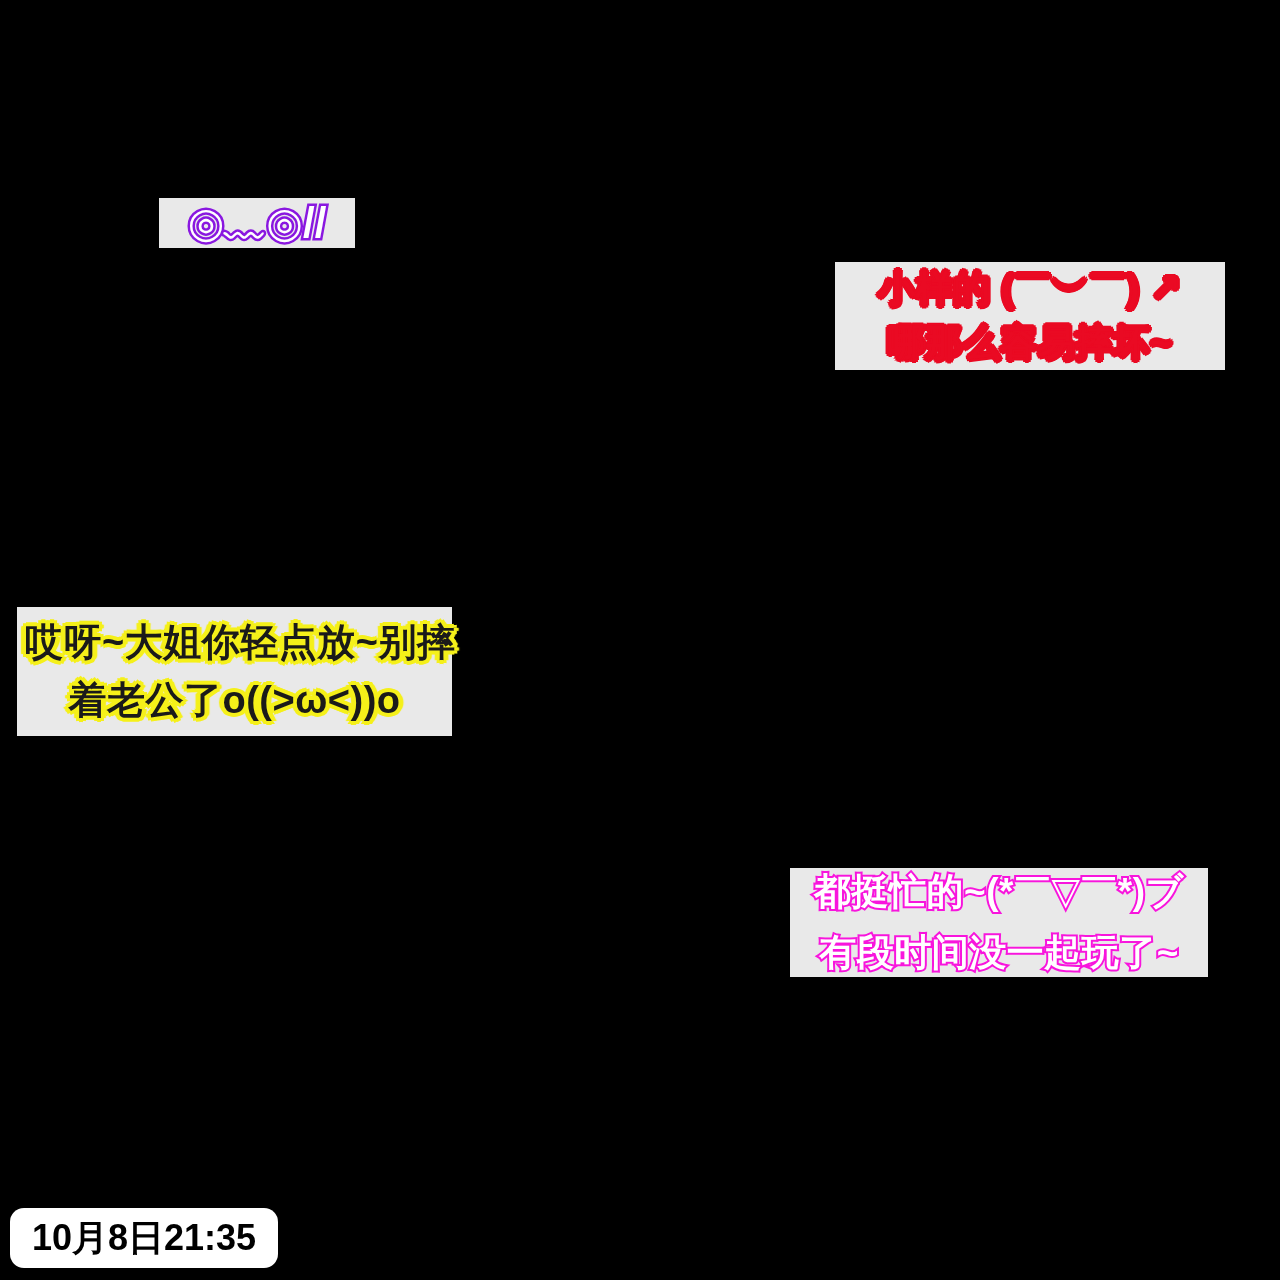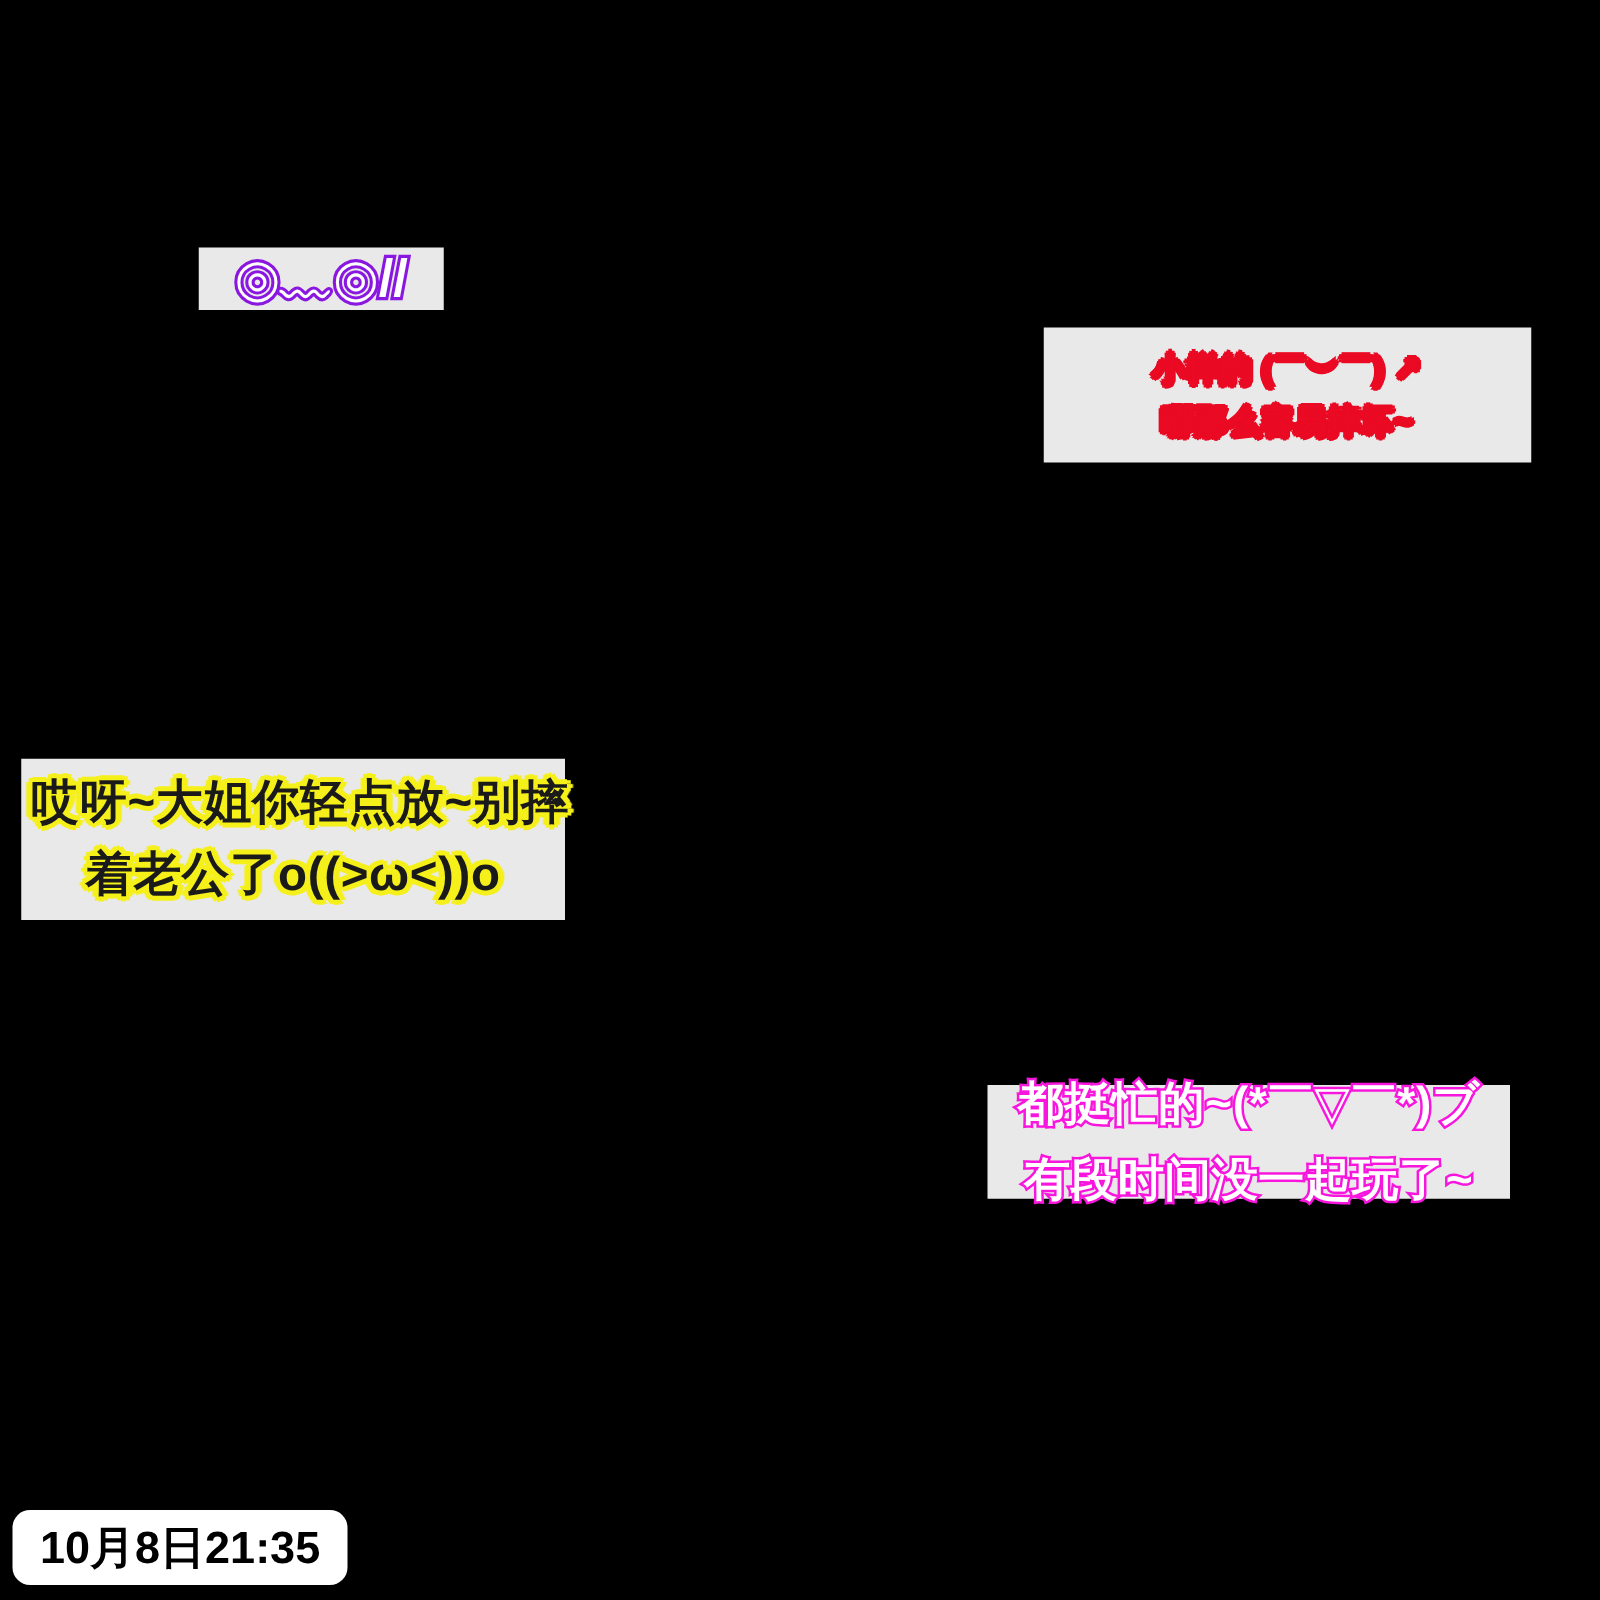--- a/index.html
+++ b/index.html
@@ -58,21 +58,21 @@
        0 0 1px #8a18e0;
     font-weight: 700;
   }
 
   
   #cap-red {
     left: 835px;
     top: 262px;
     width: 390px;
     height: 108px;
-    font-size: 26px;
+    font-size: 37px;
     padding: 4px 10px;
   }
   #cap-red .line {
     color: #ea0a23;
     -webkit-text-stroke: 1.5px #ffffff;
     paint-order: stroke fill;
     text-shadow:
       0 0 0 #ea0a23,
       2px 0 0 #ea0a23, -2px 0 0 #ea0a23,
       0 2px 0 #ea0a23, 0 -2px 0 #ea0a23,
@@ -103,21 +103,21 @@
       0 4px 0 #f5f01a, 0 -4px 0 #f5f01a,
       5px 0 1px #f5f01a, -5px 0 1px #f5f01a;
   }
   #cap-yellow .line + .line { margin-top: 17px; }
 
   
   #cap-magenta {
     left: 790px;
     top: 868px;
     width: 418px;
-    height: 91px;
+    height: 109px;
     font-size: 37px;
     padding: 4px 10px;
   }
   #cap-magenta .line {
     color: #ffffff;
     -webkit-text-stroke: 4px #f815dd;
     paint-order: stroke fill;
   }
   #cap-magenta .line + .line { margin-top: 21px; }
 

